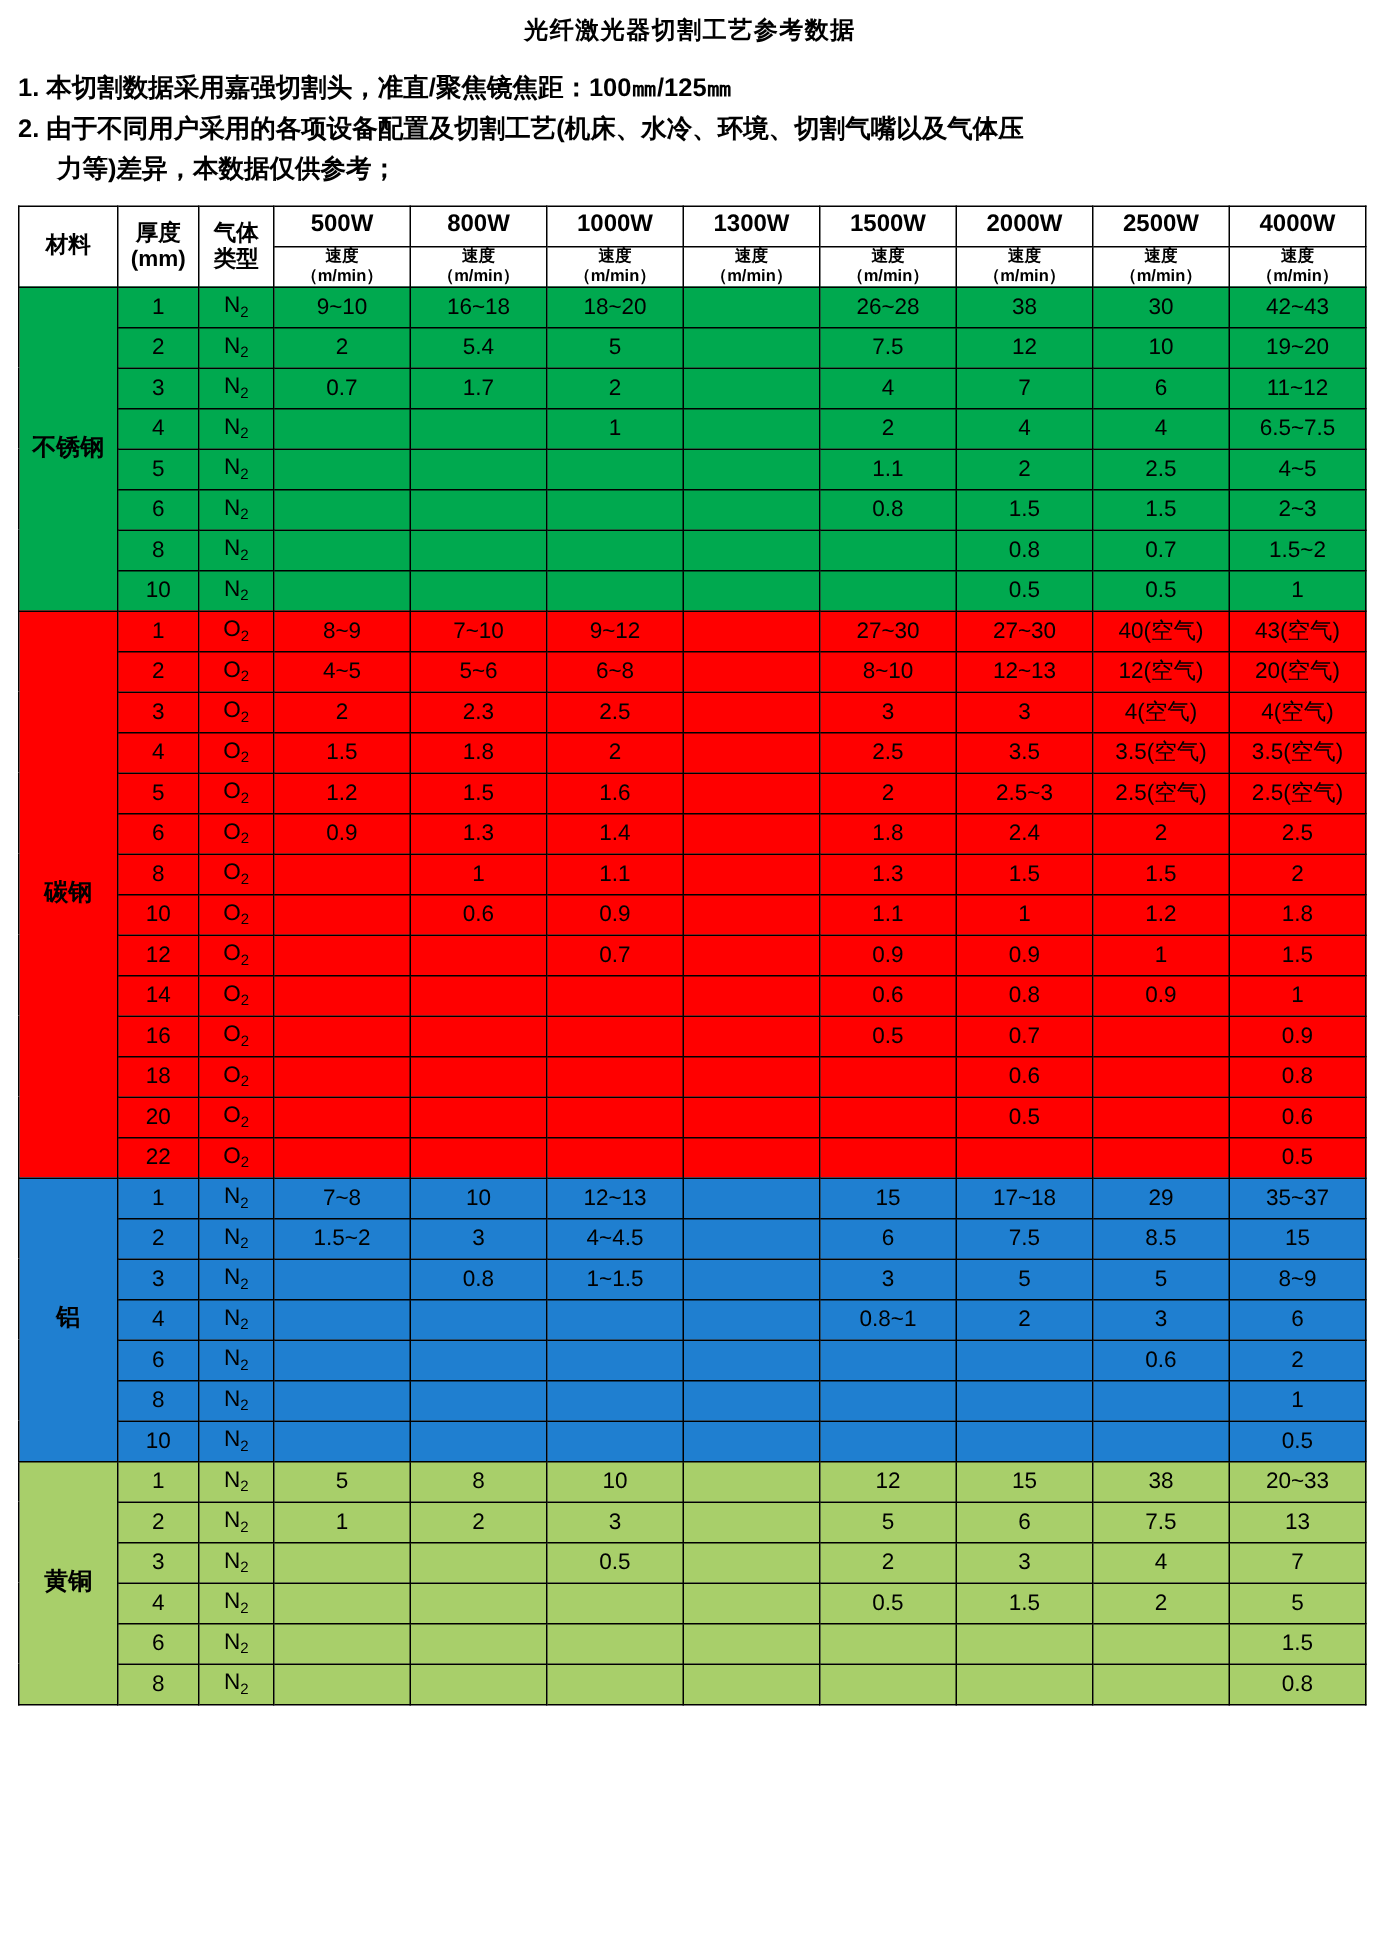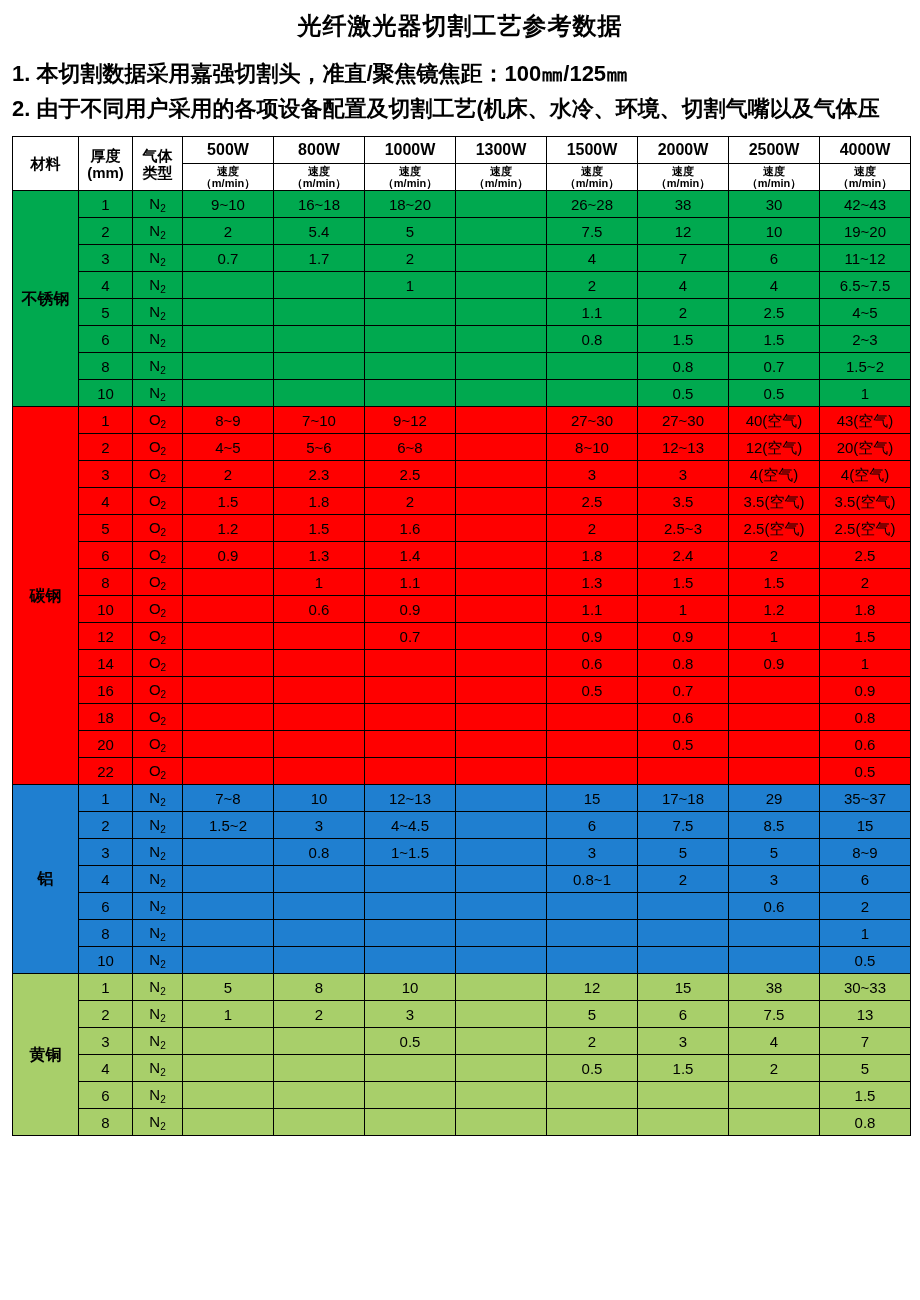--- a/index.html
+++ b/index.html
@@ -16,27 +16,27 @@
   }
   .page {
     width: 920px;
     height: 1300px;
     box-sizing: border-box;
     padding: 0 12px;
     position: relative;
   }
   .doc-title {
     text-align: center;
-    font-size: 24px;
+    font-size: 16px;
     font-weight: bold;
     letter-spacing: 1px;
     margin: 10px 0 14px 0;
   }
   .notes {
-    font-size: 22px;
+    font-size: 17px;
     font-weight: bold;
     line-height: 1.6;
     margin: 0 0 10px 0;
   }
   .note-line {
     display: block;
     white-space: pre-wrap;
   }
   .note-indent {
     display: block;
@@ -97,20 +97,21 @@
 </head>
 <body>
 
 <div class="page">
 
   <div class="doc-title">光纤激光器切割工艺参考数据</div>
 
   <div class="notes">
     <span class="note-line">1. 本切割数据采用嘉强切割头，准直/聚焦镜焦距：100㎜/125㎜</span>
     <span class="note-line">2. 由于不同用户采用的各项设备配置及切割工艺(机床、水冷、环境、切割气嘴以及气体压</span>
+    <span class="note-indent">力等)差异，本数据仅供参考；</span>
   </div>
 
   <table class="cut-table">
     <colgroup>
       <col class="col-material">
       <col class="col-thick">
       <col class="col-gas">
       <col class="col-pw">
         <col class="col-pw">
         <col class="col-pw">
@@ -531,21 +532,21 @@
           <td class="material-cell" rowspan="6">黄铜</td>
           <td class="num">1</td>
           <td class="num">N<sub>2</sub></td>
           <td class="num">5</td>
           <td class="num">8</td>
           <td class="num">10</td>
           <td class="num"></td>
           <td class="num">12</td>
           <td class="num">15</td>
           <td class="num">38</td>
-          <td class="num">30~33</td>
+          <td class="num">20~33</td>
         </tr>
         <tr class="grp-brass">
           <td class="num">2</td>
           <td class="num">N<sub>2</sub></td>
           <td class="num">1</td>
           <td class="num">2</td>
           <td class="num">3</td>
           <td class="num"></td>
           <td class="num">5</td>
           <td class="num">6</td>

